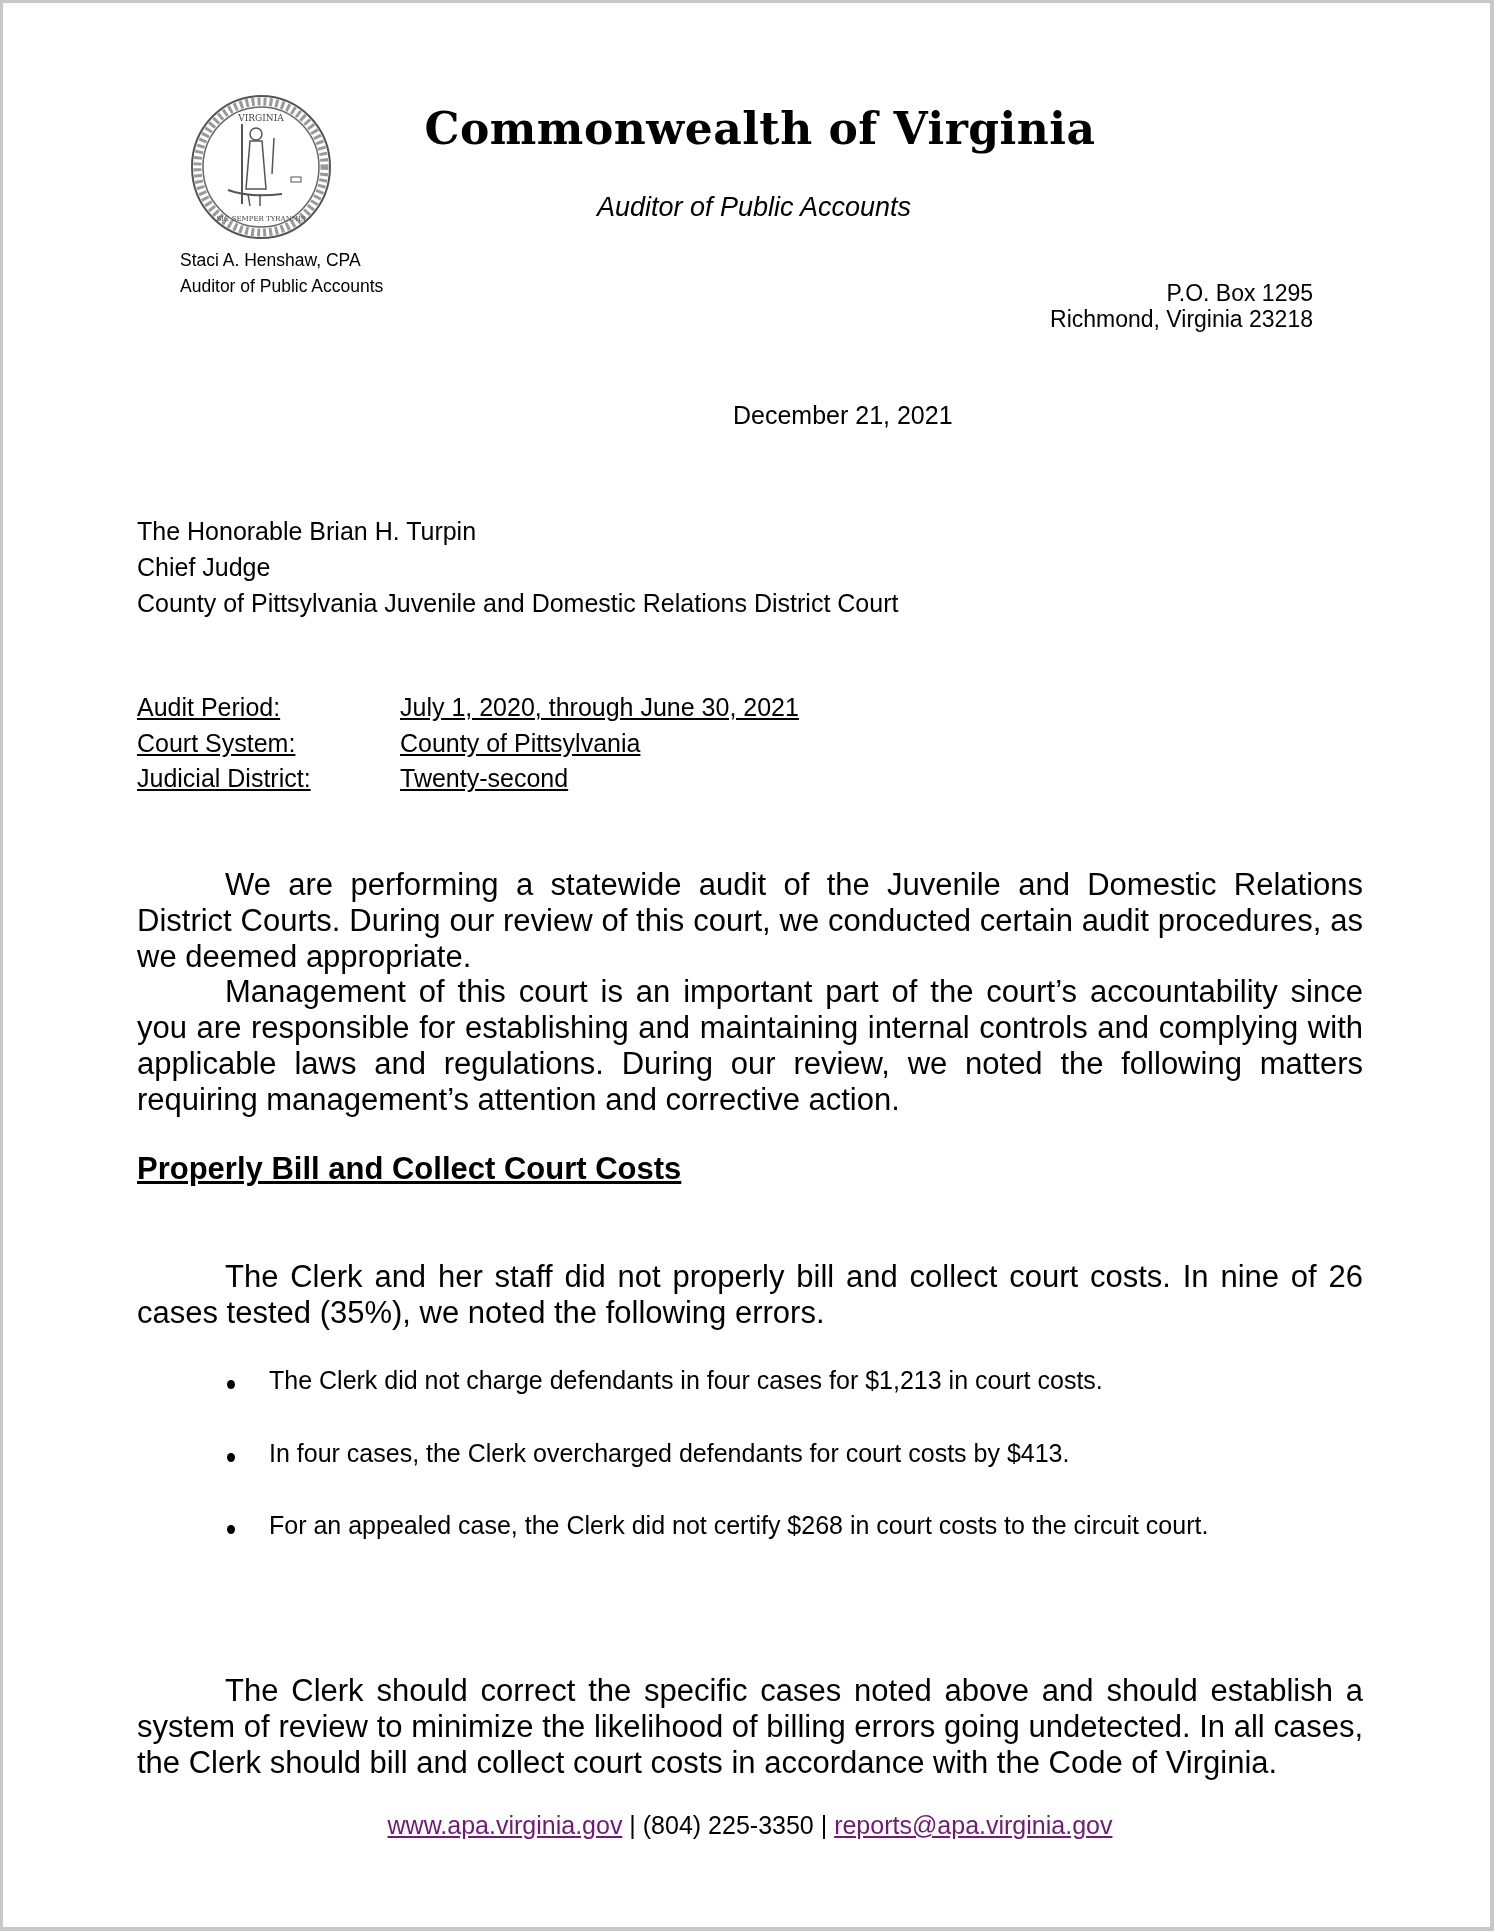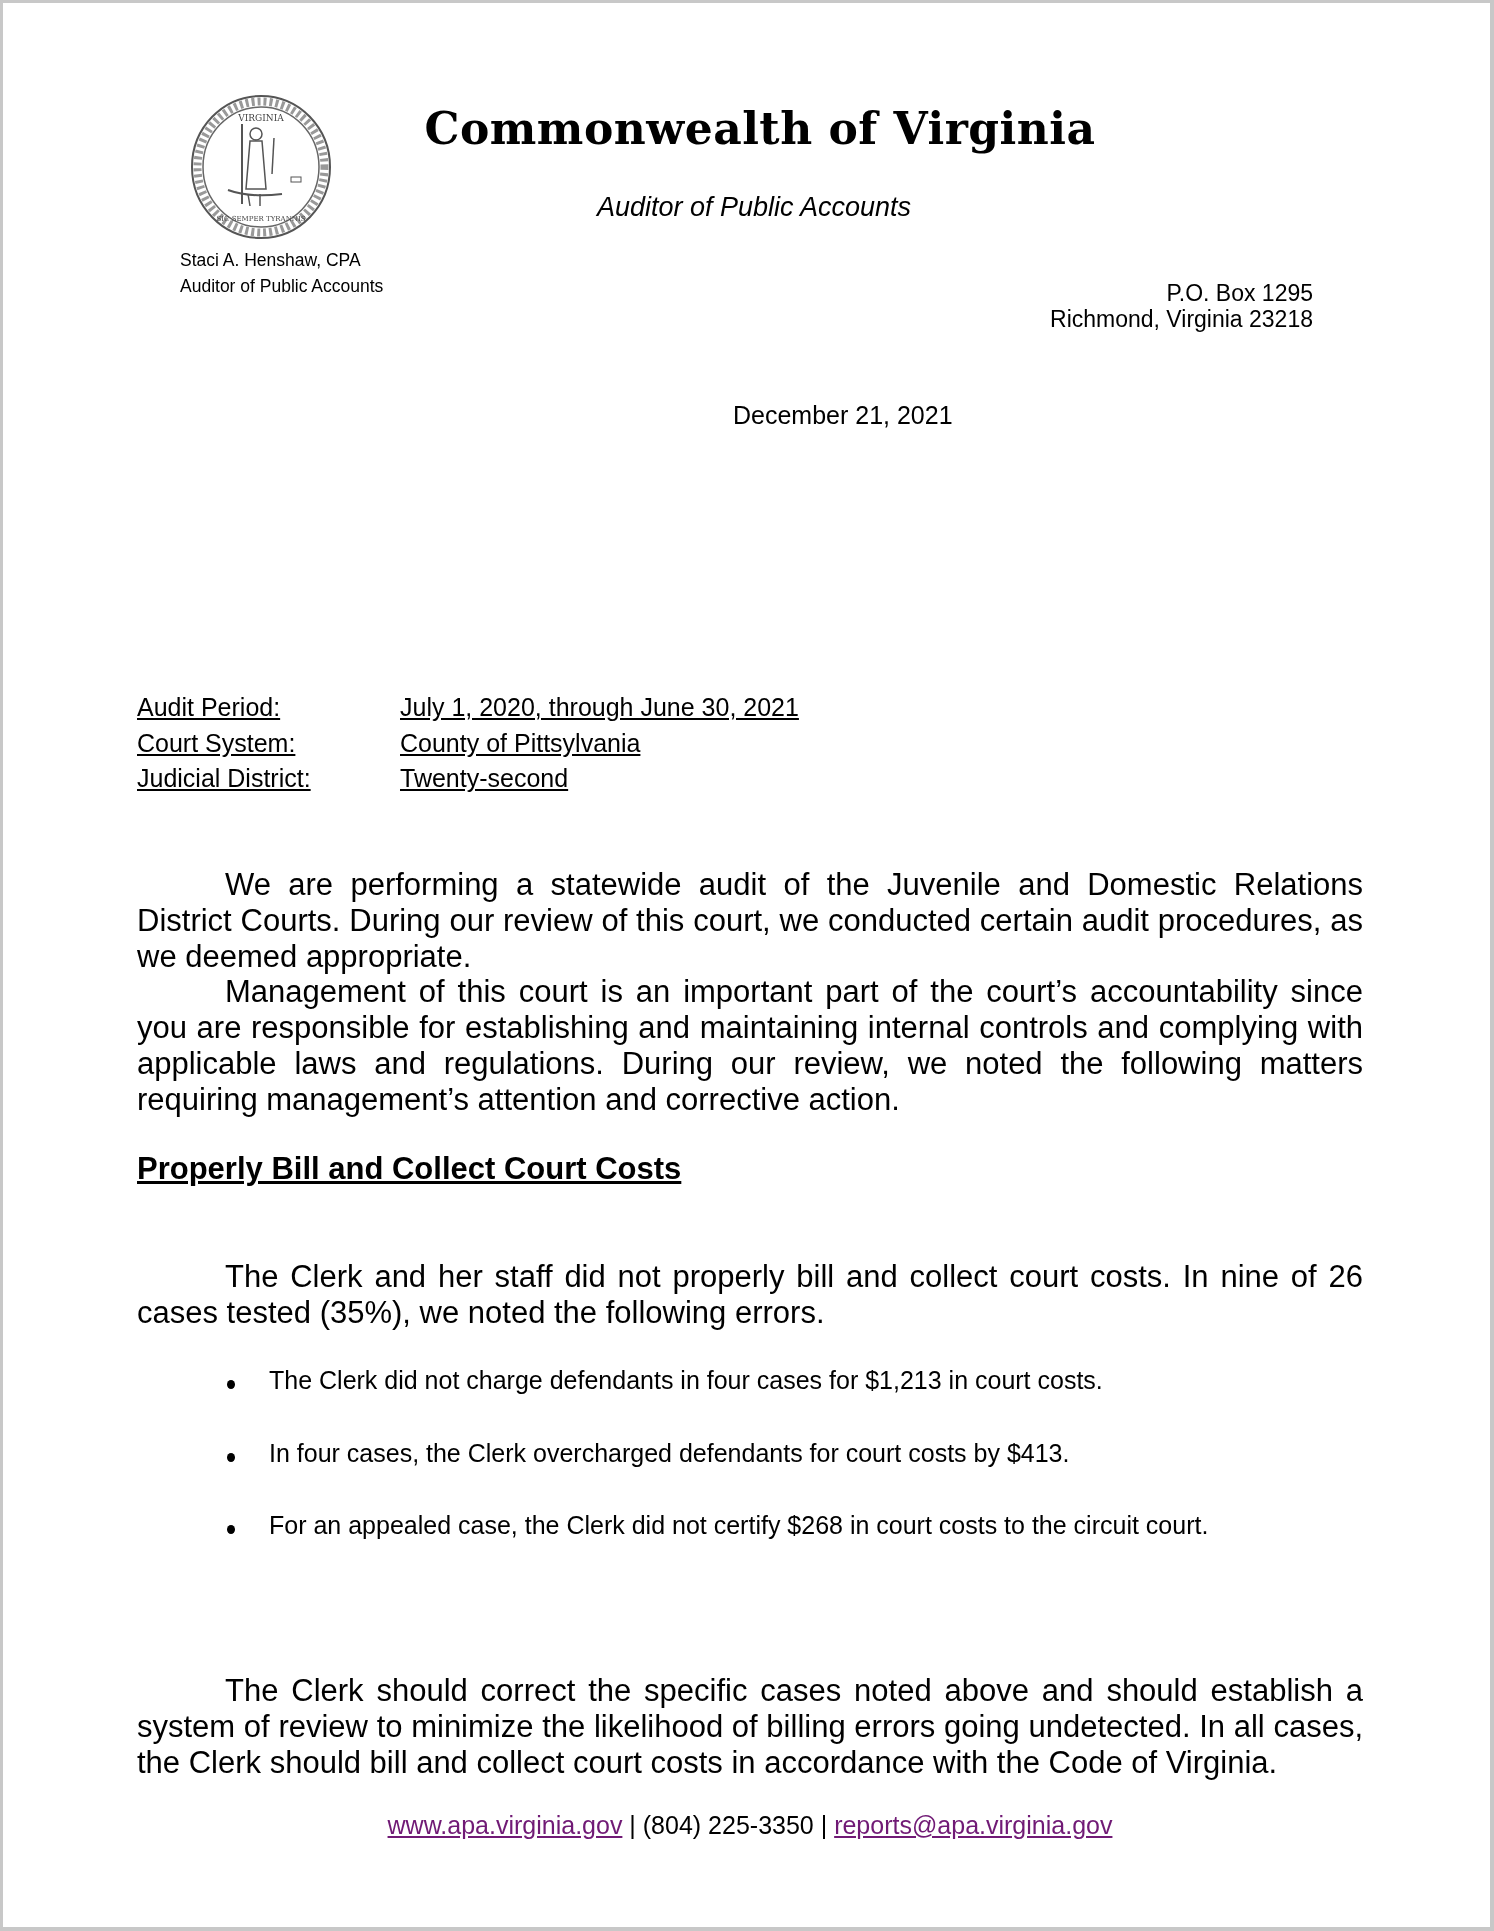--- a/index.html
+++ b/index.html
@@ -103,20 +103,25 @@
     <div>Staci A. Henshaw, CPA</div>
     <div>Auditor of Public Accounts</div>
   </div>
   <div class="abs hdr-right">
     <div>P.O. Box 1295</div>
     <div>Richmond, Virginia 23218</div>
   </div>
 
   <div class="abs body-text date">December 21, 2021</div>
 
+  <div class="abs body-text addressee">
+    <div>The Honorable Brian H. Turpin</div>
+    <div>Chief Judge</div>
+    <div>County of Pittsylvania Juvenile and Domestic Relations District Court</div>
+  </div>
 
   <div class="abs body-text info">
     <div class="info-row">
       <span class="info-label">Audit Period:</span>
       <span>July 1, 2020, through June 30, 2021</span>
     </div>
     <div class="info-row">
       <span class="info-label">Court System:</span>
       <span>County of Pittsylvania</span>
     </div>

